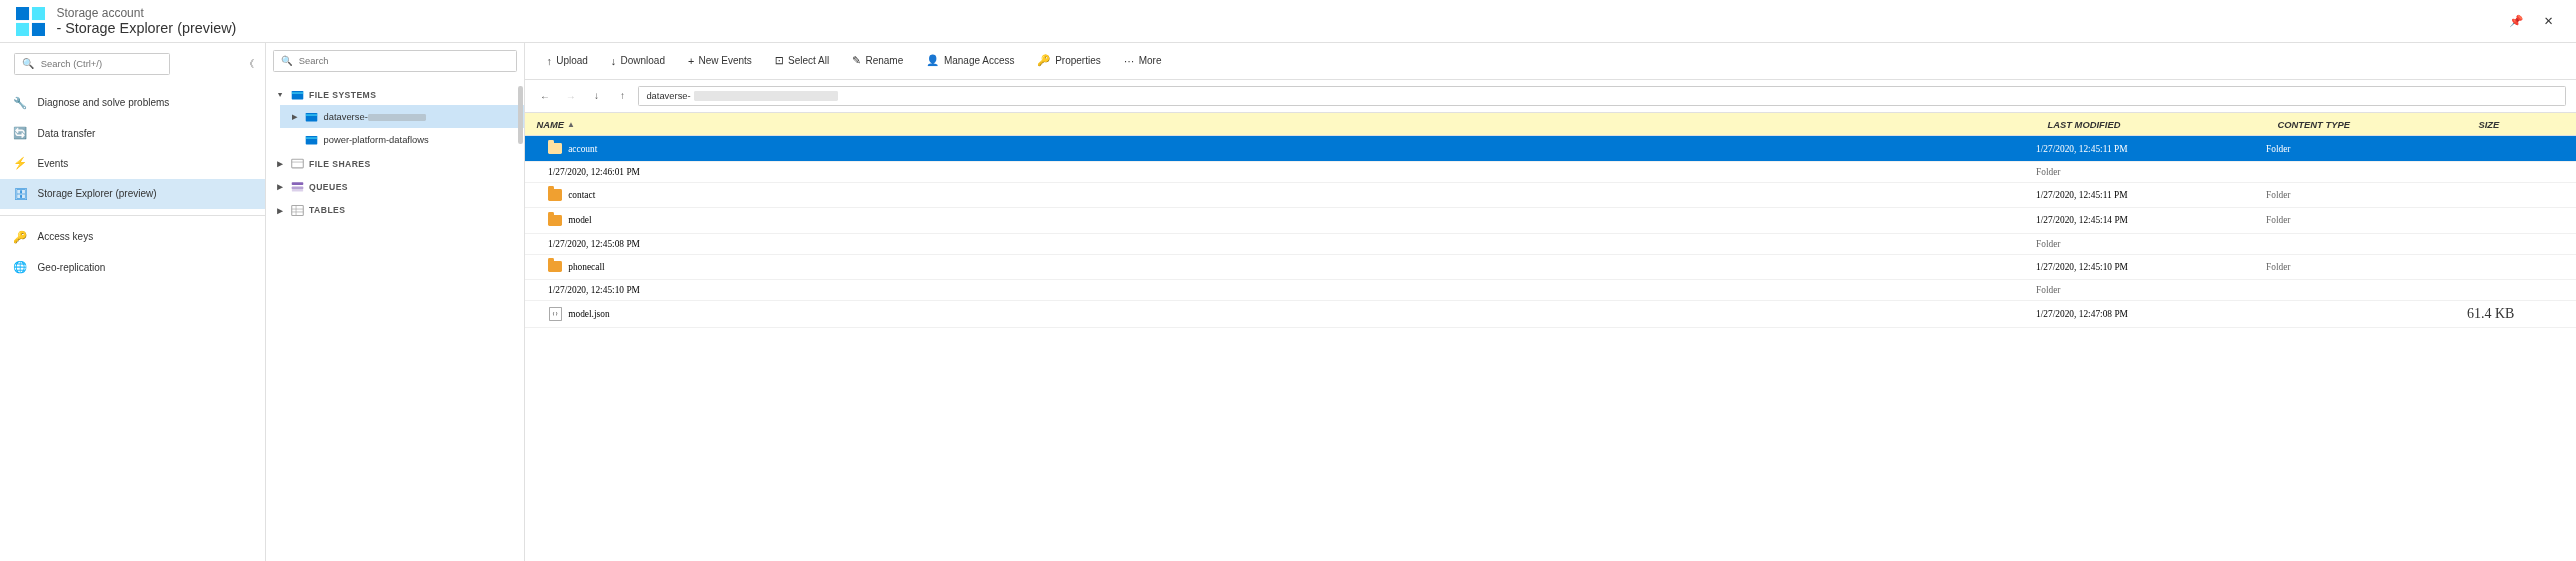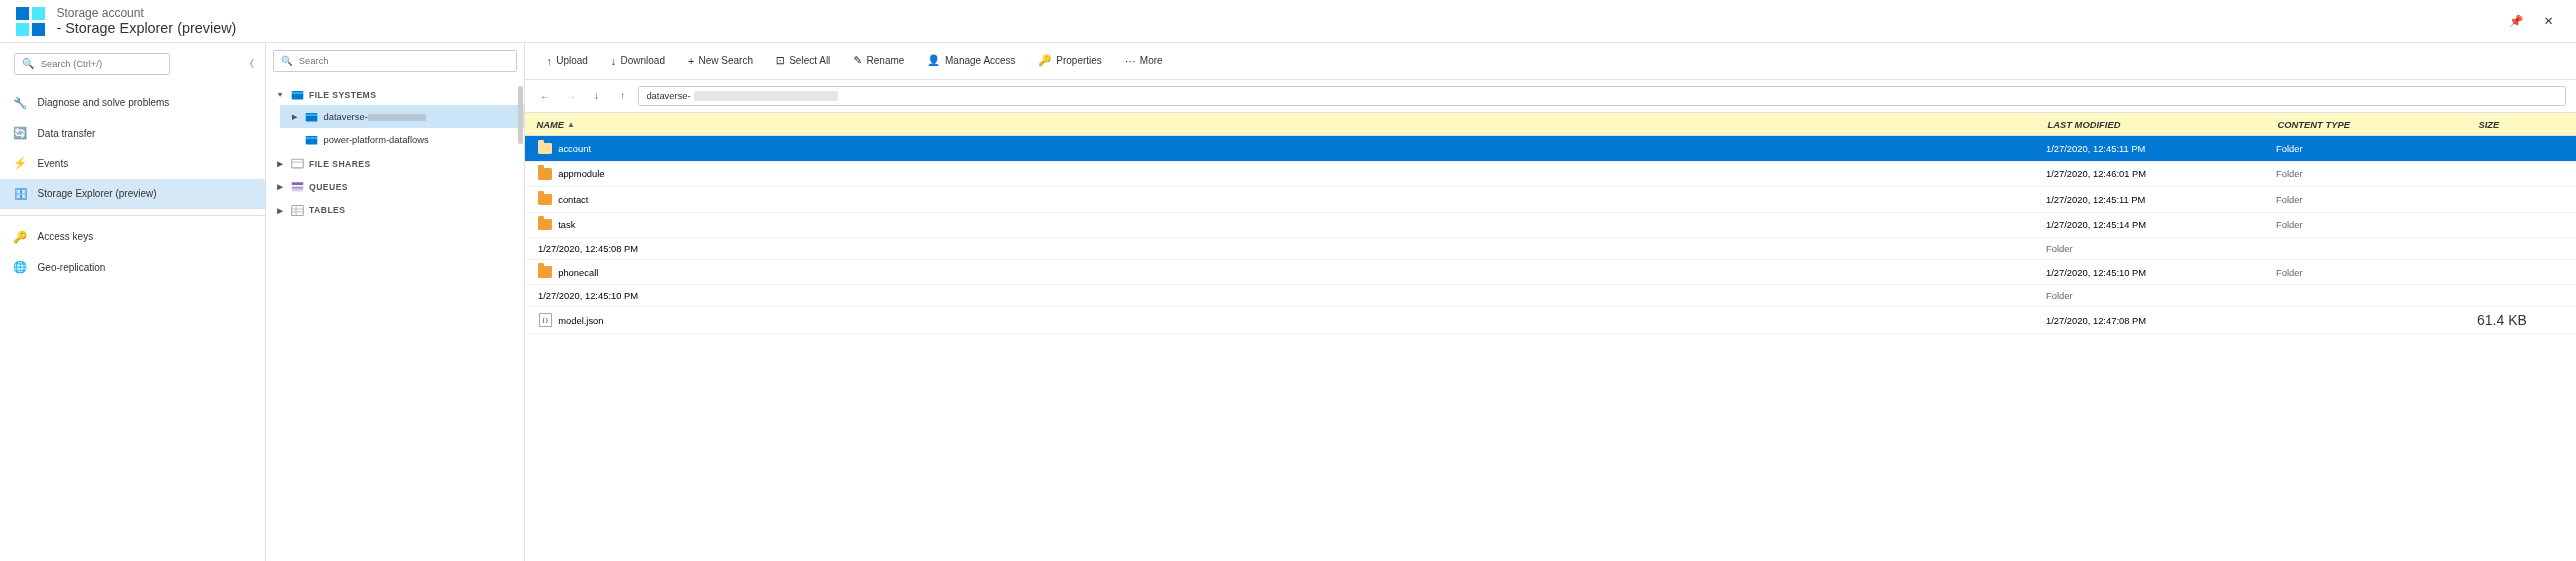--- a/index.html
+++ b/index.html
@@ -347,24 +347,25 @@
       color: #333;
       display: flex;
       align-items: center;
       gap: 2.9px;
       cursor: pointer;
     }
     .sort-icon { font-size: 8px; color: #666; }
     .file-row {
       display: grid;
       grid-template-columns: 1fr 230px 201px 86px;
-      padding: 5px 13px;
+      padding: 5px 23px;
       border-bottom: 0.7px solid #f0f0f0;
       cursor: pointer;
       align-items: center;
+      font-family: Liberation Serif, serif;
     }
     .file-row.selected { background: #0078d4; color: #fff; }
     .file-row.selected .file-type { color: #fff; }
     .file-cell {
       font-size: 9.4px;
       display: flex;
       align-items: center;
       gap: 5.8px;
     }
     .file-icon {
@@ -578,21 +579,21 @@
         <span>Upload</span>
       </button>
 
       <button class="toolbar-btn">
         <span class="toolbar-icon">↓</span>
         <span>Download</span>
       </button>
 
       <button class="toolbar-btn">
         <span class="toolbar-icon">+</span>
-        <span>New Search</span>
+        <span>New Events</span>
       </button>
 
       <button class="toolbar-btn">
         <span class="toolbar-icon">⊡</span>
         <span>Select All</span>
       </button>
 
       <button class="toolbar-btn">
         <span class="toolbar-icon">✎</span>
         <span>Rename</span>
@@ -655,26 +656,20 @@
         <div class="file-cell file-type">
           <span>Folder</span>
         </div>
         <div class="file-cell file-size">
           <span></span>
         </div>
       </div>
 
       <div class="file-row">
         <div class="file-cell">
-          <span class="file-icon">
-              <div class="folder-icon-shape"></div>
-            </span>
-          <span>appmodule</span>
-        </div>
-        <div class="file-cell">
           <span>1/27/2020, 12:46:01 PM</span>
         </div>
         <div class="file-cell file-type">
           <span>Folder</span>
         </div>
         <div class="file-cell file-size">
           <span></span>
         </div>
       </div>
 
@@ -694,21 +689,21 @@
         <div class="file-cell file-size">
           <span></span>
         </div>
       </div>
 
       <div class="file-row">
         <div class="file-cell">
           <span class="file-icon">
               <div class="folder-icon-shape"></div>
             </span>
-          <span>task</span>
+          <span>model</span>
         </div>
         <div class="file-cell">
           <span>1/27/2020, 12:45:14 PM</span>
         </div>
         <div class="file-cell file-type">
           <span>Folder</span>
         </div>
         <div class="file-cell file-size">
           <span></span>
         </div>

